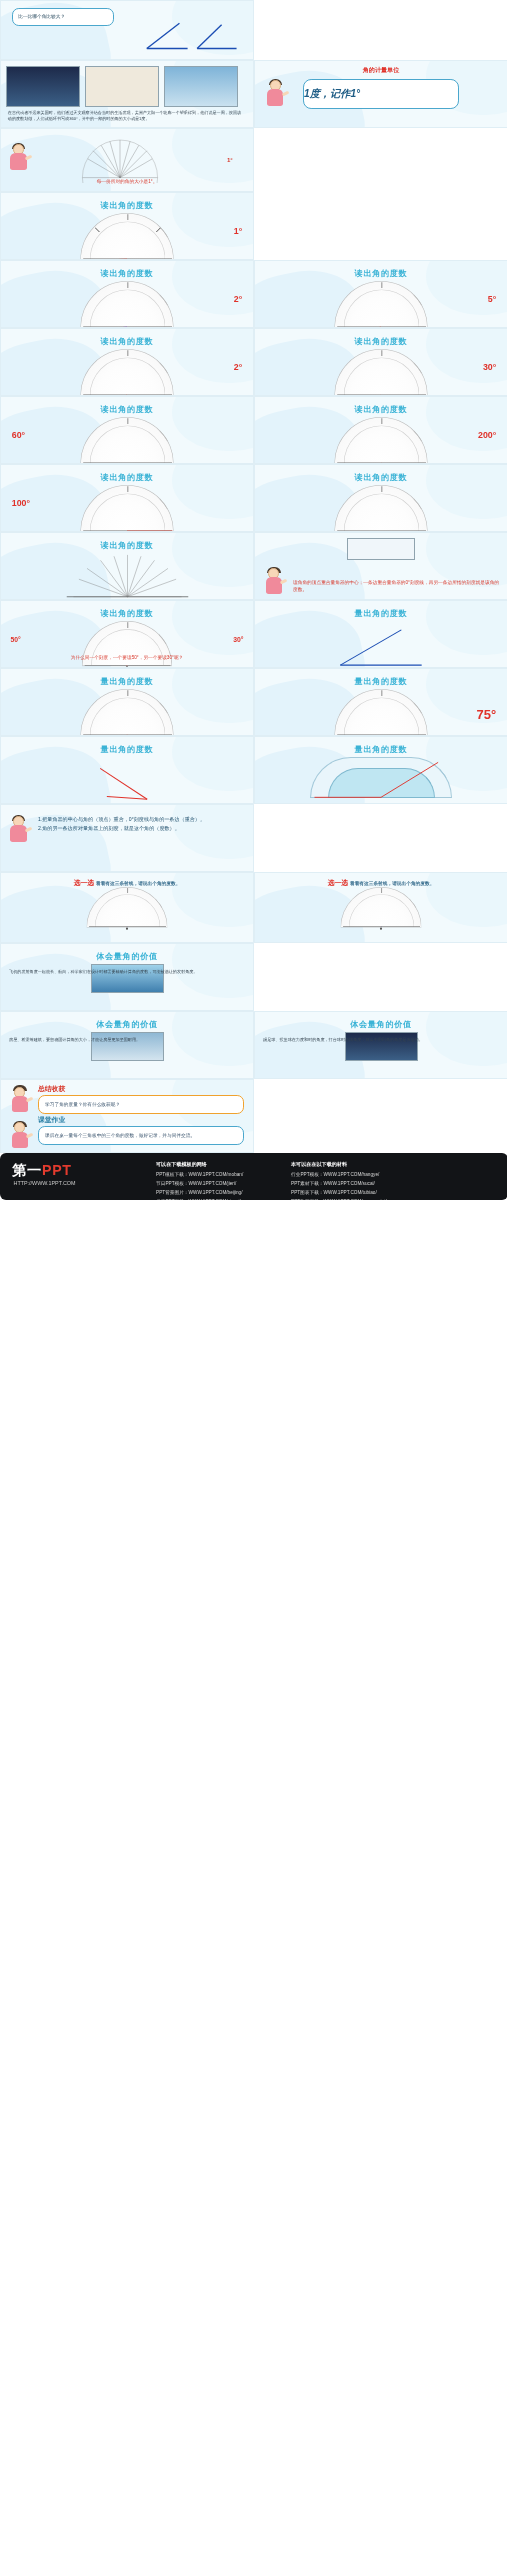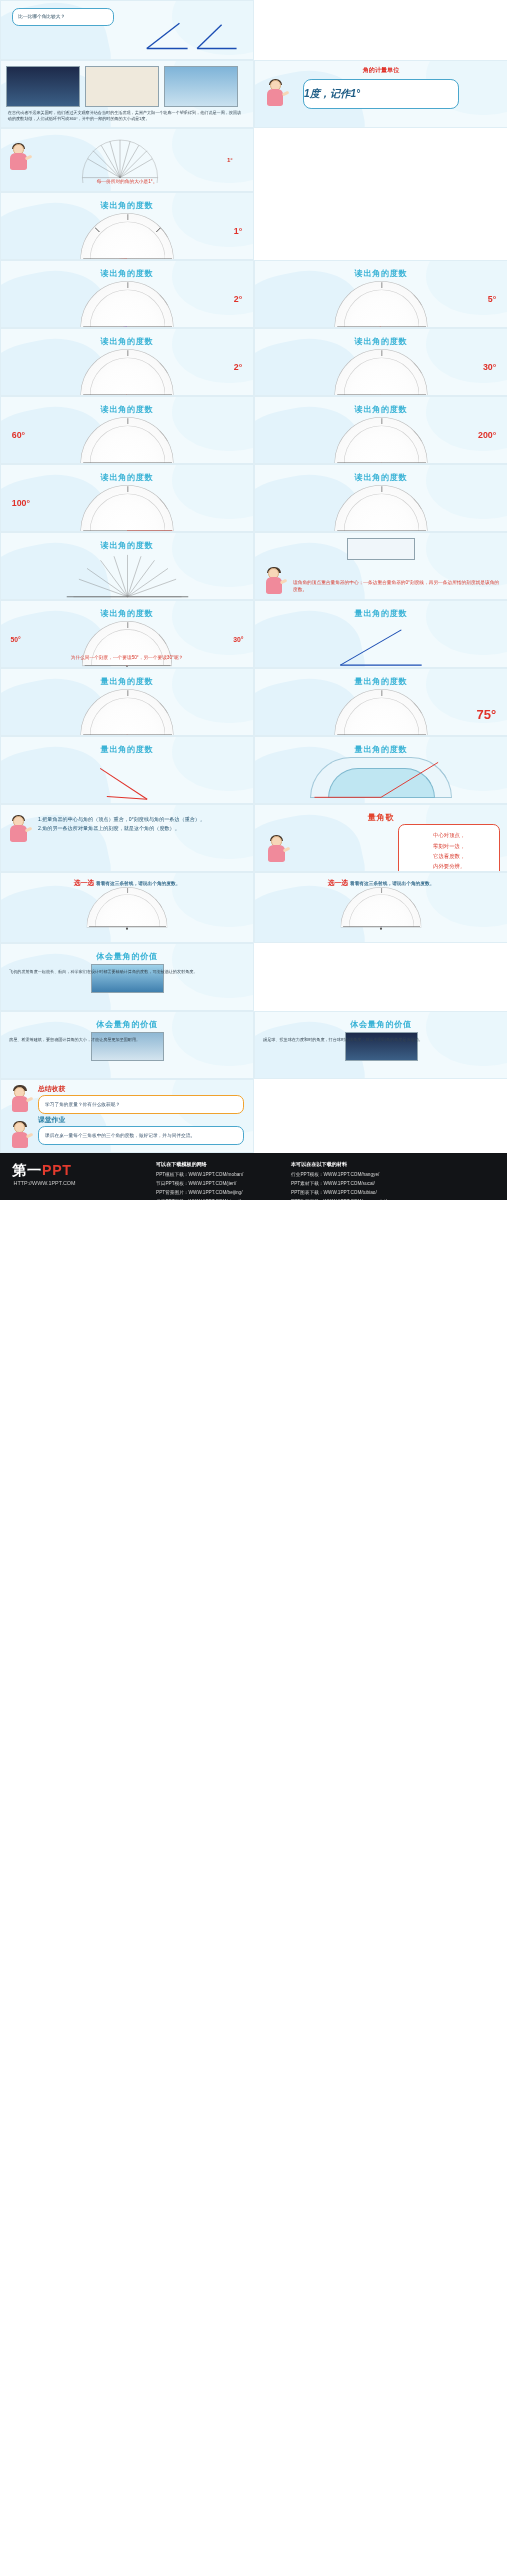--- a/index.html
+++ b/index.html
@@ -284,20 +284,21 @@
       linear-gradient(90deg,#5a85e0 0.7px, transparent 0.7px);
     background-size: 5.4px 5.4px;
   }
   .bye-deco-c { position: absolute; left: 17.6px; bottom: 10.8px; width: 23px;height:23px;border-radius:50%;background:#f3c24a;}
   .bye-deco-t { position: absolute; left: 47px; bottom: 5.4px; width:0;height:0;border-left:10.8px solid transparent;border-right:10.8px solid transparent;border-bottom:17.6px solid #ef8a5a;}
 
   
   .footer {
     width: 508px; height: 47px; background: #121417; position: relative;
     color: #fff;
+    border-radius: 6px;
   }
   .footer .logo {
     position: absolute; left: 12.2px; top: 8.1px;
     font-size: 14.2px; font-weight: bold; letter-spacing: 0.7px;
   }
   .footer .logo .red { color: #e23b2e; }
   .footer .url {
     position: absolute; left: 13.5px; top: 27px; font-size: 5.4px; color: #c8c8c8;
   }
   .footer .col {
@@ -696,35 +697,20 @@
           <div class="head"></div>
           <div class="body"></div>
           <div class="arm"></div>
       </div>
       <div class="steps">
         <div>1.把量角器的中心与角的（顶点）重合，0°刻度线与角的一条边（重合）。</div>
         <div>2.角的另一条边所对量角器上的刻度，就是这个角的（度数）。</div>
       </div>
     </div>
 
-    <div class="slide" style="height:68px;">
-      <div class="s-title red">量角歌</div>
-      <div class="teacher" style="position:absolute;left:10.8px;bottom:8.1px;">
-        <div class="hair"></div>
-          <div class="head"></div>
-          <div class="body"></div>
-          <div class="arm"></div>
-      </div>
-      <div class="song-box" style="top:19px;">
-        <div>中心对顶点，</div>
-        <div>零刻对一边，</div>
-        <div>它边看度数，</div>
-        <div>内外要分辨。</div>
-      </div>
-    </div>
   </div>
 
   <div class="grid">
     <div class="slide" style="height:71px;">
       <div class="pick-head">
         <span>选一选</span>
         <span class="pick-sub">看看有这三条射线，请说出个角的度数。</span>
       </div>
       <div class="prot" style="transform:scale(0.52);transform-origin:top center;margin-top:-1.4px;">
         <div class="body">

